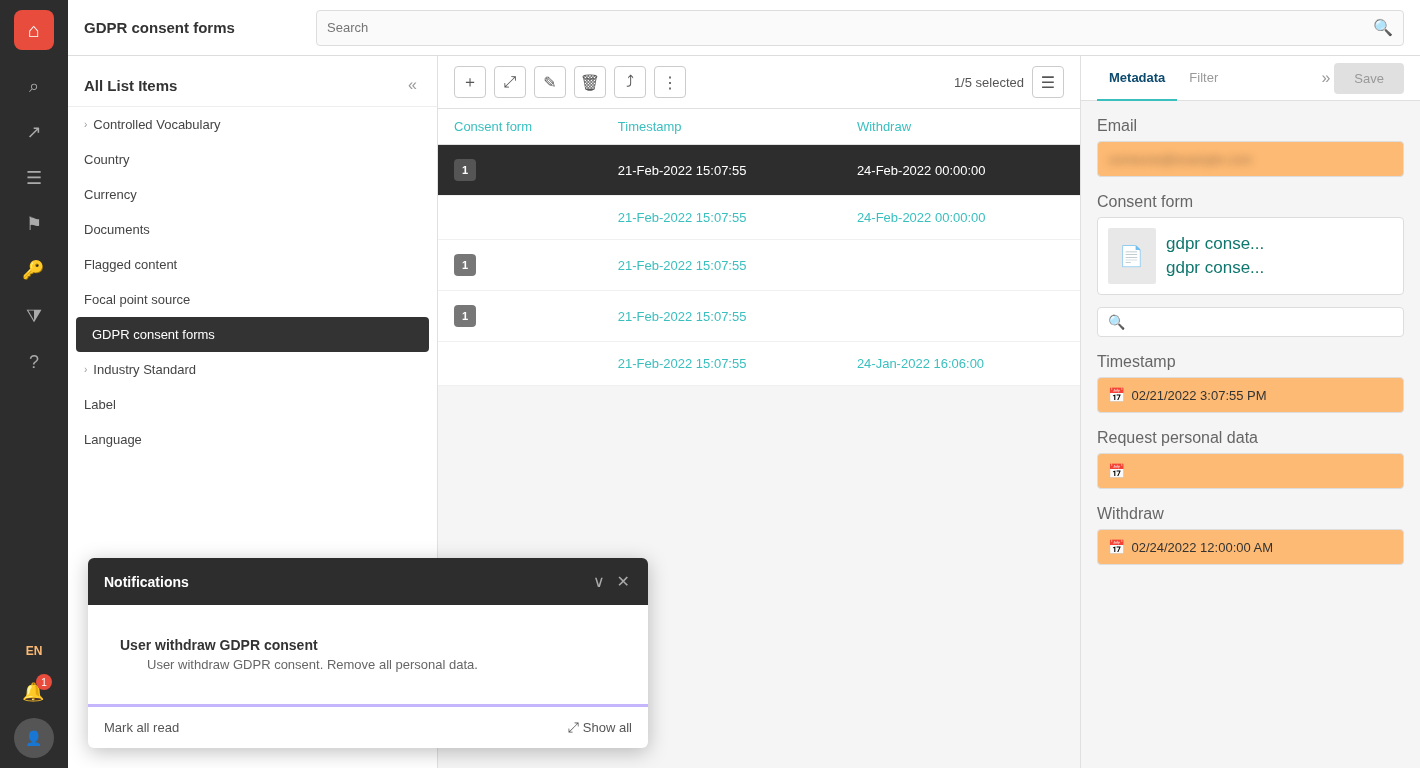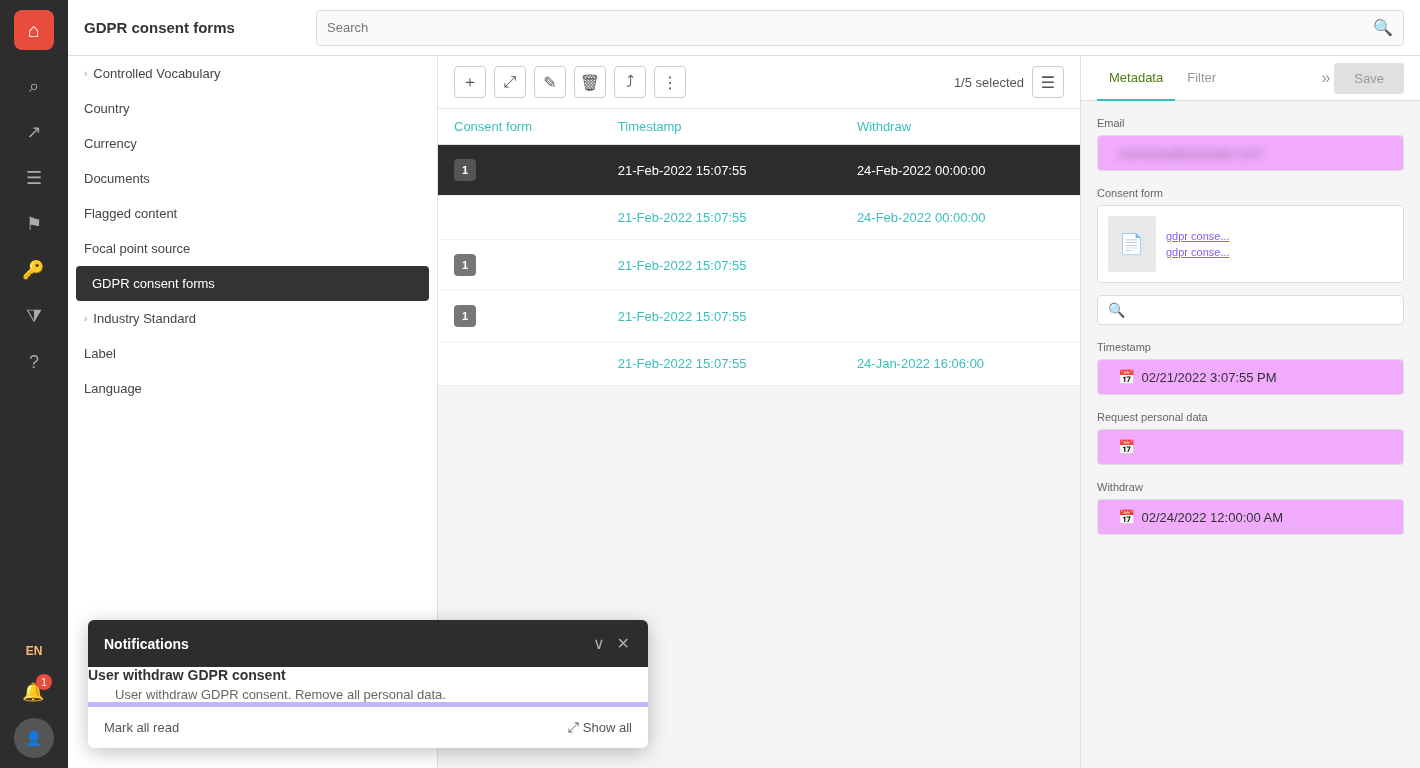--- a/index.html
+++ b/index.html
@@ -106,68 +106,68 @@
       display: flex; flex-direction: column; flex-shrink: 0; overflow: hidden;
     }
     .metadata-tabs {
       display: flex; align-items: center; background: #fff;
       border-bottom: 1px solid #e0e0e0; padding: 0 16px; flex-shrink: 0;
     }
     .metadata-tab {
       padding: 14px 12px; font-size: 13px; color: #999; cursor: pointer;
       border-bottom: 2px solid transparent; margin-bottom: -1px;
     }
-    .metadata-tab.active { color: #4d7c0f; border-bottom-color: #3abfbf; }
+    .metadata-tab.active { color: #0c4a6e; border-bottom-color: #3abfbf; font-weight: bold; }
     .metadata-tab-spacer { flex: 1; }
     .expand-icon { color: #999; font-size: 16px; padding: 4px; }
     .save-btn {
       padding: 8px 20px; background: #e0e0e0; color: #999;
       border: none; border-radius: 4px; cursor: pointer; font-size: 13px;
     }
     .metadata-content { flex: 1; overflow-y: auto; padding: 16px; display: flex; flex-direction: column; gap: 16px; }
     .field-group { display: flex; flex-direction: column; gap: 6px; }
-    .field-label { font-size: 11px; color: #666; font-weight: 500; }
+    .field-label { font-size: 16px; color: #666; font-weight: 500; }
     .field-input {
-      border: 1px solid #ddd; border-radius: 4px; padding: 8px 20px;
-      background: #f0abfc; font-size: 13px; color: #333; min-height: 36px;
+      border: 1px solid #ddd; border-radius: 4px; padding: 8px 10px;
+      background: #fdba74; font-size: 13px; color: #333; min-height: 36px;
       display: flex; align-items: center;
     }
     .field-input.blurred { color: transparent; text-shadow: 0 0 8px rgba(0,0,0,0.4); }
     .consent-form-box {
       border: 1px solid #ddd; border-radius: 4px; background: #fff;
       display: flex; align-items: center; gap: 10px; padding: 10px;
     }
     .consent-doc-icon {
       width: 48px; height: 56px; background: #e8e8e8; border-radius: 2px;
       display: flex; align-items: center; justify-content: center; flex-shrink: 0;
       font-size: 20px; color: #999;
     }
     .consent-doc-labels { display: flex; flex-direction: column; gap: 4px; }
-    .consent-doc-label { font-size: 11px; color: #8b5cf6; text-decoration: underline; }
+    .consent-doc-label { font-size: 17px; color: #0f766e; }
     .consent-search {
       display: flex; align-items: center; border: 1px solid #ddd; border-radius: 4px;
       padding: 6px 10px; background: #fff; margin-top: 6px;
     }
     .consent-search input { border: none; outline: none; flex: 1; font-size: 13px; }
     .date-icon { color: #555; margin-right: 6px; font-size: 14px; }
 
     
     .notification-overlay {
       position: absolute; left: 88px; bottom: 20px;
       width: 560px; background: #fff; border-radius: 6px;
       box-shadow: 0 4px 20px rgba(0,0,0,0.25); z-index: 100;
       overflow: hidden;
     }
     .notif-header {
       background: #2d2d2d; color: #fff; padding: 12px 16px;
       display: flex; align-items: center; gap: 8px;
     }
     .notif-header-title { flex: 1; font-size: 14px; font-weight: 600; }
     .notif-header-btn { color: #aaa; cursor: pointer; font-size: 16px; padding: 2px; }
-    .notif-body { padding: 0; border-bottom: 5px solid #c4b5fd; }
+    .notif-body { padding: 32px; border-bottom: 3px solid #c4b5fd; }
     .notif-title { font-size: 14px; font-weight: 600; color: #333; margin-bottom: 4px; }
     .notif-text { font-size: 13px; color: #666; margin-left: 27px; }
     .notif-footer {
       display: flex; align-items: center; justify-content: space-between;
       padding: 12px 16px;
     }
     .mark-all-read { font-size: 13px; color: #555; cursor: pointer; }
     .show-all-btn { display: flex; align-items: center; gap: 4px; font-size: 13px; color: #555; cursor: pointer; }
     .show-all-icon { font-size: 14px; }
   </style>
@@ -198,20 +198,24 @@
     <div class="top-bar-title">GDPR consent forms</div>
     <div class="search-bar">
       <input type="text" placeholder="Search" style="">
       <span class="search-icon">🔍</span>
     </div>
   </div>
 
   <div class="content-area">
 
     <div class="sidebar">
+      <div class="sidebar-header">
+        <span class="sidebar-header-title">All List Items</span>
+        <span class="collapse-btn">«</span>
+      </div>
       <div class="sidebar-item">
         <span class="chevron">›</span>
         <span>Controlled Vocabulary</span>
       </div>
       <div class="sidebar-item">
         <span>Country</span>
       </div>
       <div class="sidebar-item">
         <span>Currency</span>
       </div>

